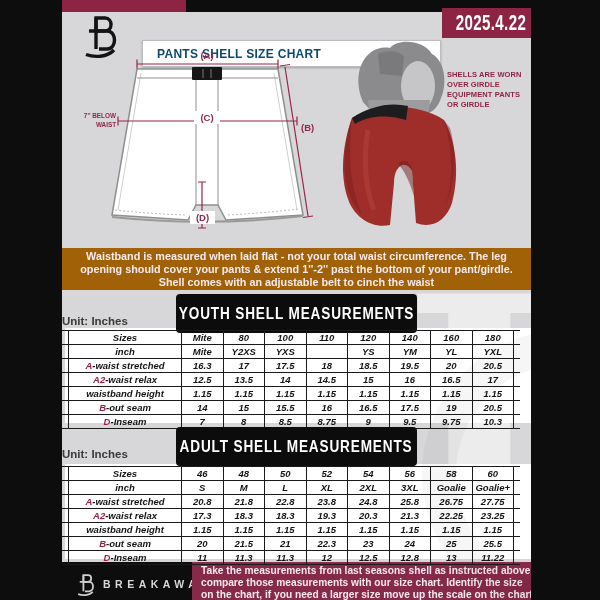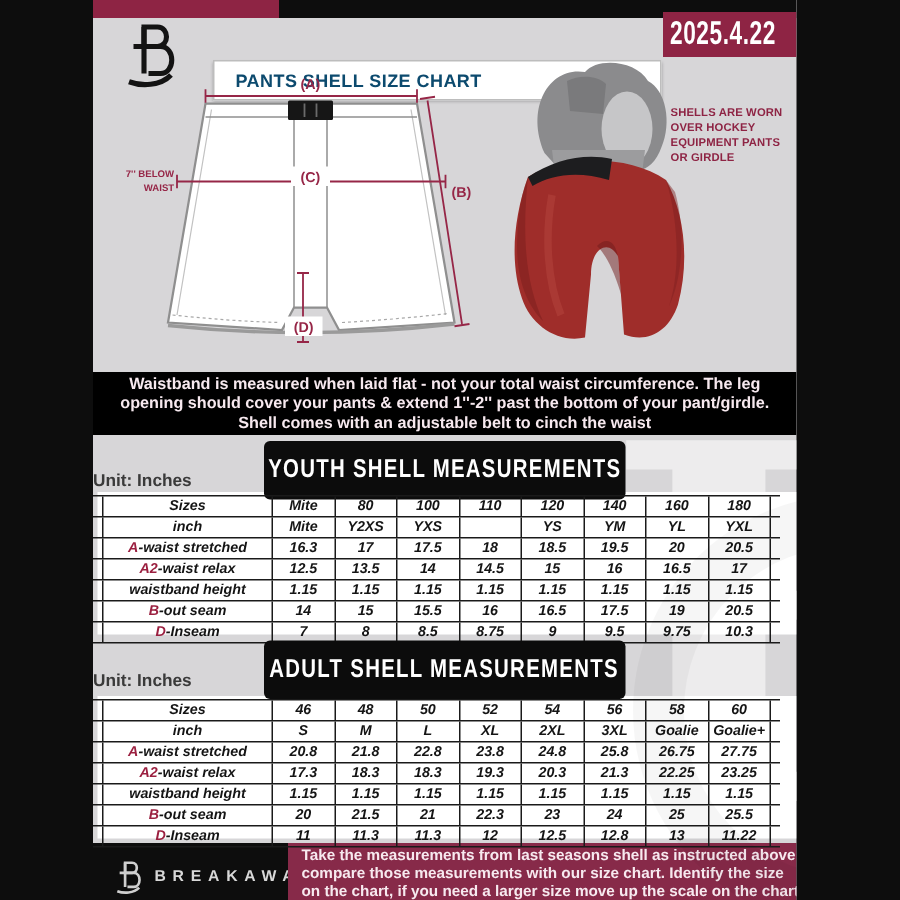--- a/index.html
+++ b/index.html
@@ -7,27 +7,27 @@
           font-family:"Liberation Sans",sans-serif;}
   .content{position:absolute;left:62px;top:0;width:469px;height:600px;background:#d7d6d8;overflow:hidden;}
   .top-black{position:absolute;left:0;top:0;width:469px;height:12px;background:#0d0d0d;}
   .top-maroon{position:absolute;left:0;top:0;width:124px;height:12px;background:#8e2444;}
   .logo-top{position:absolute;left:20px;top:10px;width:38px;height:50px;}
   .title-box{position:absolute;left:80px;top:40px;width:299px;height:27px;background:#fff;
              border:1px solid #bdbdbd;box-sizing:border-box;display:flex;align-items:center;
              padding-left:14px;box-shadow:0 1px 2px rgba(0,0,0,.25);}
   .title-box span{font-size:12px;font-weight:bold;color:#0c4a6e;letter-spacing:.3px;white-space:nowrap;}
   .date-box{position:absolute;left:380px;top:8px;width:89px;height:30px;background:#8e2444;
-            display:flex;align-items:center;justify-content:flex-end;}
+            display:flex;align-items:center;justify-content:flex-start;}
   .date-box span{color:#fff;font-size:21px;font-weight:bold;transform:scale(.72,1.05);white-space:nowrap;letter-spacing:.5px;}
   .pants-svg{position:absolute;left:20px;top:48px;}
   .shell-svg{position:absolute;left:276px;top:36px;}
   .shell-note{position:absolute;left:385px;top:70px;width:84px;color:#8e2444;
               font-size:7.5px;font-weight:bold;line-height:10px;letter-spacing:.1px;}
-  .banner{position:absolute;left:0;top:248px;width:469px;height:42px;background:#000000;
+  .banner{position:absolute;left:0;top:248px;width:469px;height:42px;background:#a16207;
           display:flex;flex-direction:column;justify-content:center;text-align:center;}
   .banner div{color:#f7e9ef;font-size:10.8px;font-weight:bold;line-height:13px;white-space:nowrap;}
   .sec-head{position:absolute;left:114px;width:241px;height:39px;background:#0c0c0c;border-radius:4px;
             display:flex;align-items:center;justify-content:center;}
   .sec-head span{color:#fff;font-size:16px;font-weight:bold;letter-spacing:1px;transform:scale(.85,1.08);white-space:nowrap;}
   .unit{position:absolute;left:0;width:469px;font-size:11.5px;font-weight:bold;color:#3a3a3a;}
   .panel{position:absolute;left:3px;width:466px;height:95px;background:#fff;}
   .wm{position:absolute;left:340px;top:268px;font-family:"DejaVu Serif",serif;font-size:330px;font-weight:bold;
       color:rgba(255,255,255,.55);line-height:300px;z-index:1;}
   .ring{position:absolute;left:360px;top:330px;width:220px;height:220px;border-radius:50%;
@@ -115,21 +115,21 @@
       <path d="M14,82 C4,110 2,140 10,163 C16,181 34,193 52,189 L56,147 C56,129 68,123 74,135 L78,187 C94,193 108,185 114,167 C122,137 118,105 106,84 C80,66 36,68 14,82 Z" fill="#9f2d2a"></path>
       <path d="M14,82 C10,120 12,152 24,178 C14,168 5,150 7,120 C8,100 11,90 14,82 Z" fill="#7c1f1e" opacity="0.55"></path>
       <path d="M106,84 C114,110 116,144 108,168 C116,152 120,120 112,92 Z" fill="#7c1f1e" opacity="0.45"></path>
       <path d="M60,128 C66,122 72,124 74,135 L76,160 C70,140 64,132 60,128 Z" fill="#701b1b" opacity="0.5"></path>
       <path d="M14,82 C32,70 52,66 70,70 L68,84 C48,78 30,80 17,88 Z" fill="#1d1d1f"></path>
       <path d="M30,94 C25,122 27,152 36,174" stroke="#b5453d" stroke-width="5" fill="none" opacity="0.5"></path>
     </svg>
 
     <div class="shell-note">
       <div>SHELLS ARE WORN</div>
-      <div>OVER HOCKEY</div>
+      <div>OVER GIRDLE</div>
       <div>EQUIPMENT PANTS</div>
       <div>OR GIRDLE</div>
     </div>
 
     <div class="banner">
       <div>Waistband is measured when laid flat - not your total waist circumference. The leg</div>
       <div>opening should cover your pants &amp; extend 1''-2'' past the bottom of your pant/girdle.</div>
       <div>Shell comes with an adjustable belt to cinch the waist</div>
     </div>
 

